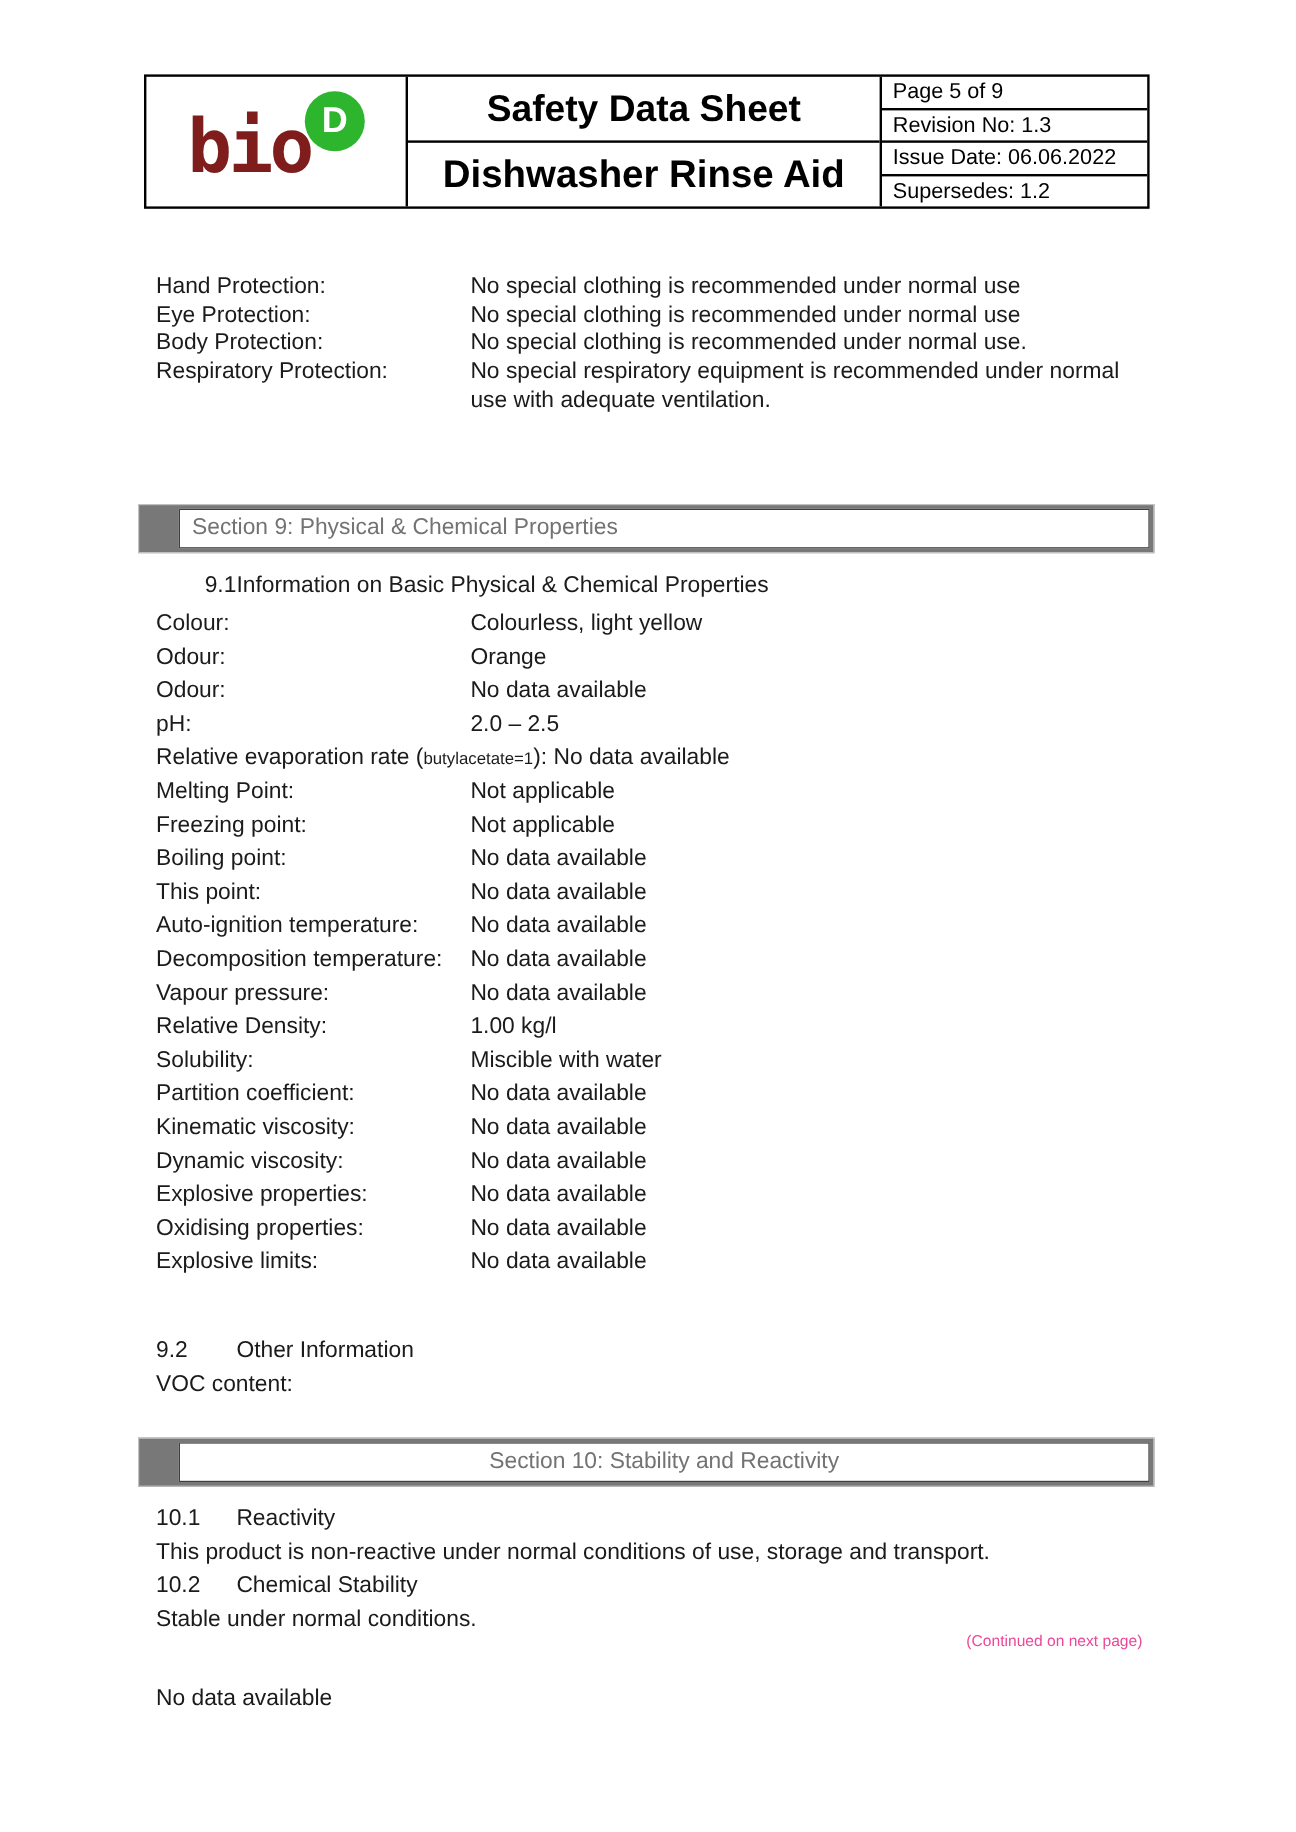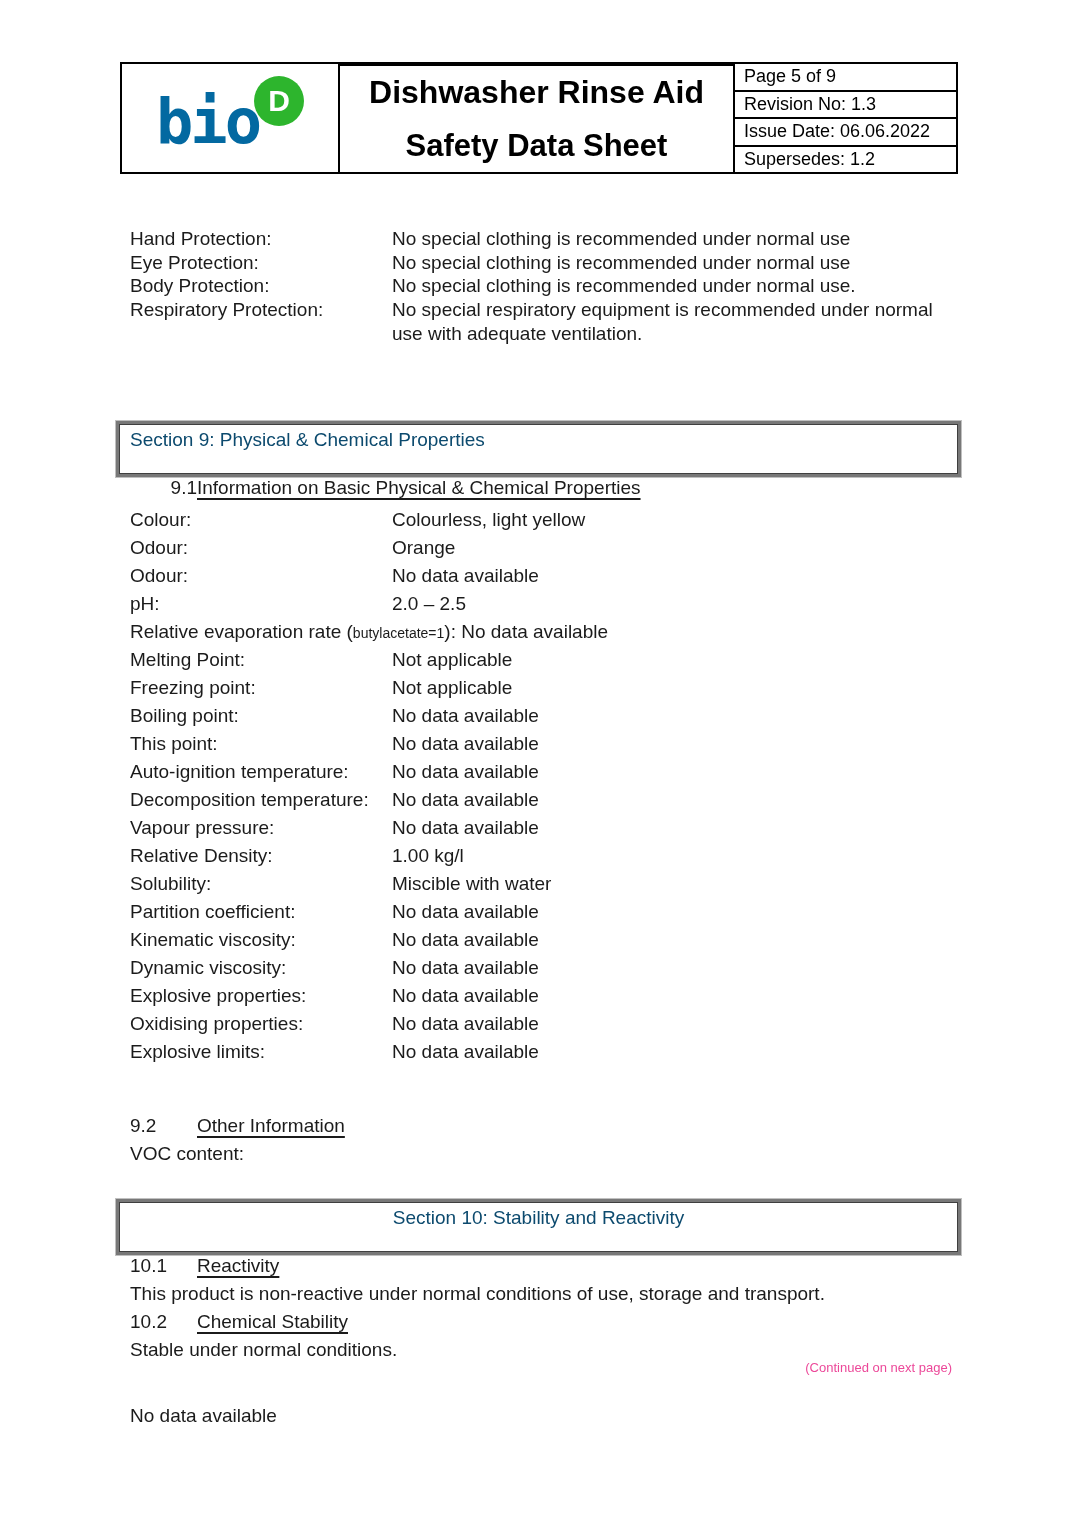--- a/index.html
+++ b/index.html
@@ -31,21 +31,21 @@
     display: flex;
     align-items: center;
     justify-content: center;
     box-sizing: border-box;
   }
   .logo-bio {
     font-family: "DejaVu Sans Mono", monospace;
     font-weight: bold;
     font-size: 62px;
     letter-spacing: -3px;
-    color: #0369a1;
+    color: #7f1d1d;
     line-height: 1;
     transform: translateY(4px);
   }
   .logo-d {
     display: inline-flex;
     width: 50px; height: 50px;
     border-radius: 50%;
     background: #2db52d;
     color: #ffffff;
     align-items: center;
@@ -117,31 +117,31 @@
     box-sizing: border-box;
     background: #787878;
     border: 1px solid #c0c0c0;
     padding: 3px;
   }
   .section-bar-inner {
     background: #ffffff;
     border: 1px solid #3f3f3f;
     font-size: 19px;
     line-height: 22px;
-    padding: 4px 10px 22px 10px;
-    color: #0c4a6e;
+    padding: 4px 10px 5px 10px;
+    color: #737373;
+    margin-left: 30px;
   }
   .bar-9  { top: 420px; }
   .bar-10 { top: 1198px; text-align: center; }
 
   
   .sub-heading { display: flex; line-height: 28px; height: 28px; font-size: 19px; }
   .sub-num { flex: 0 0 67px; }
   .sub-title {
-    text-decoration: underline;
     text-decoration-thickness: 2px;
     text-underline-offset: 4px;
   }
   .abs { position: absolute; left: 130px; text-align: right; }
   .heading-91 { top: 474px; }
 
   
   .props-block {
     position: absolute;
     left: 130px; top: 506px;
@@ -181,22 +181,22 @@
 <body>
 
 <div class="page">
 
   <div class="header-table">
     <div class="hdr-logo">
       <span class="logo-bio">bio</span>
       <span class="logo-d">D</span>
     </div>
     <div class="hdr-mid">
+      <div class="hdr-title">Safety Data Sheet</div>
       <div class="hdr-title hdr-title-2">Dishwasher Rinse Aid</div>
-      <div class="hdr-title">Safety Data Sheet</div>
     </div>
     <div class="hdr-right">
       <div class="hdr-meta-cell">Page 5 of 9</div>
       <div class="hdr-meta-cell">Revision No: 1.3</div>
       <div class="hdr-meta-cell">Issue Date: 06.06.2022</div>
       <div class="hdr-meta-cell">Supersedes: 1.2</div>
     </div>
   </div>
 
   <div class="exposure-block">

